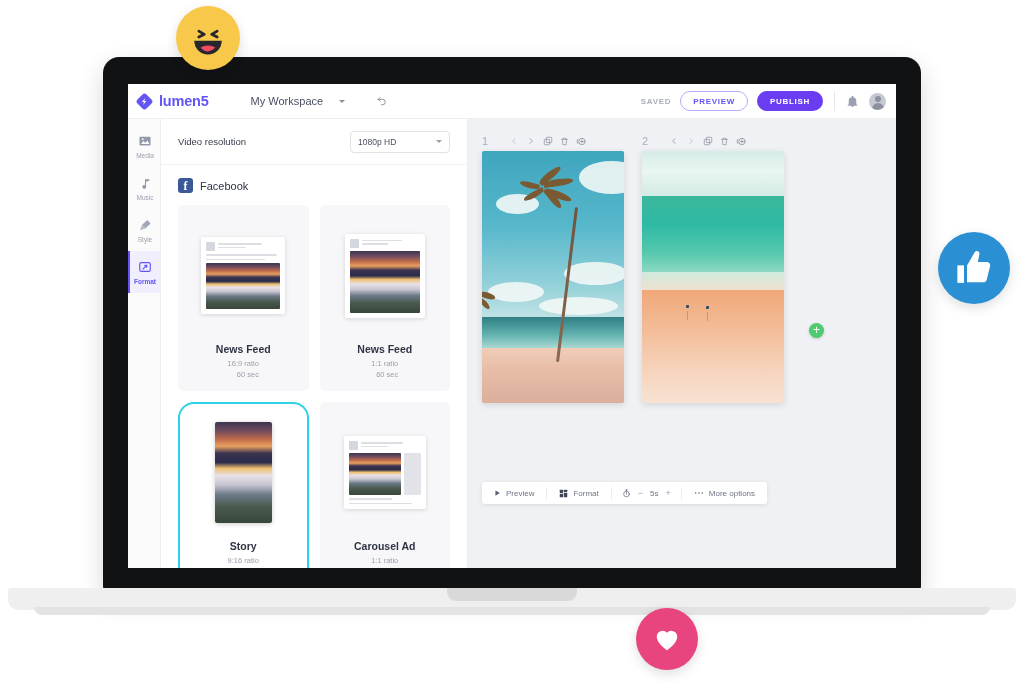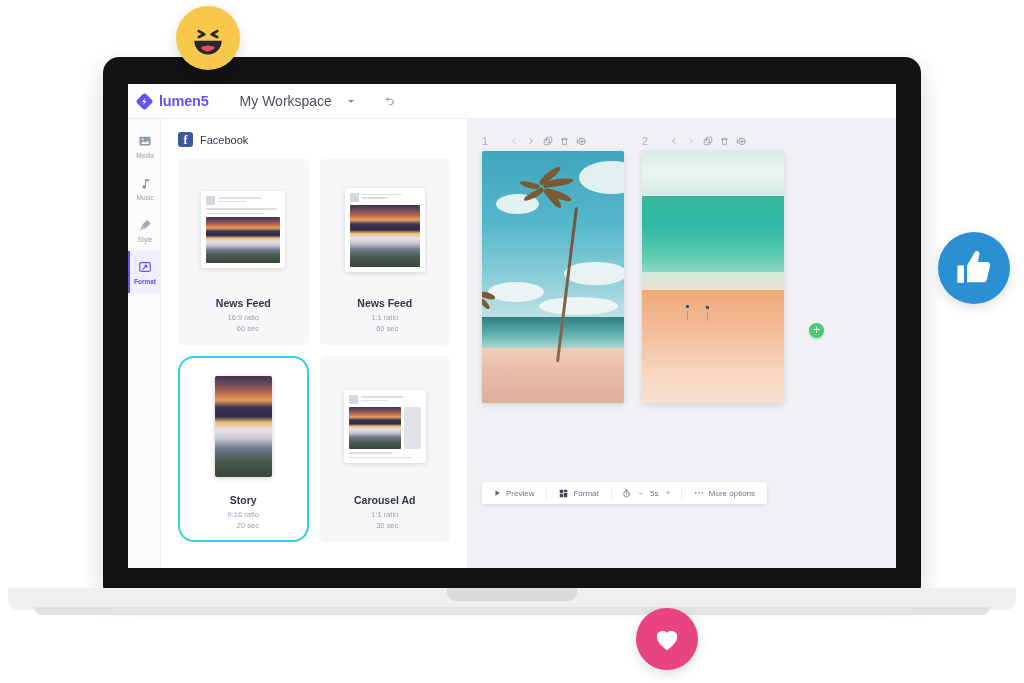--- a/index.html
+++ b/index.html
@@ -46,21 +46,21 @@
   
   .topbar {
     height: 35px; display: flex; align-items: center;
     border-bottom: 1px solid #eceef2; background: #fff;
     padding: 0 10px 0 8px;
   }
   .logo { display: flex; align-items: center; gap: 6px; }
   .logo-mark { width: 17px; height: 17px; }
   .logo-text { font-size: 14.5px; font-weight: 700; color: #6354f5; letter-spacing: -.2px; }
   .workspace {
-    margin-left: 31px; font-size: 14px; color: #4a4f61;
+    margin-left: 42px; font-size: 11px; color: #4a4f61;
     display: flex; align-items: center; gap: 16px; cursor: pointer;
   }
   .chev { width: 0; height: 0; border-left: 3px solid transparent;
           border-right: 3px solid transparent; border-top: 3.5px solid #8b90a0; }
   .undo-btn { margin-left: 28px; width: 16px; height: 16px; cursor: pointer;
               display: flex; align-items: center; justify-content: center; }
   .topbar-right { margin-left: auto; display: flex; align-items: center; gap: 9px; }
   .saved-label { font-size: 8px; color: #a8adbb; letter-spacing: .7px; font-weight: 600; }
   .btn-preview {
     font-size: 8px; font-weight: 700; letter-spacing: .7px; color: #6354f5;
@@ -243,20 +243,32 @@
         <span class="chev"></span>
       </div>
 
       <div class="undo-btn">
         <svg width="13" height="13" viewBox="0 0 24 24" fill="none" stroke="#8b90a0" stroke-width="1.8" stroke-linecap="round">
           <path d="M6 8h8a5 5 0 0 1 0 10h-2"></path>
             <path d="M6 8l3.5-3.5M6 8l3.5 3.5"></path>
         </svg>
       </div>
 
+      <div class="topbar-right">
+        <span class="saved-label">SAVED</span>
+        <button class="btn-preview">PREVIEW</button>
+        <button class="btn-publish">PUBLISH</button>
+        <span class="topbar-div"></span>
+        <span class="bell">
+          <svg width="13" height="13" viewBox="0 0 24 24" fill="#9aa0b0">
+            <path d="M12 22a2.2 2.2 0 0 0 2.2-2.2H9.8A2.2 2.2 0 0 0 12 22zm7-5v-6a7 7 0 0 0-5.3-6.8V3a1.7 1.7 0 1 0-3.4 0v1.2A7 7 0 0 0 5 11v6l-2 2v1h18v-1z"></path>
+          </svg>
+        </span>
+        <span class="avatar"></span>
+      </div>
     </div>
 
     <div class="body-row">
 
       <div class="rail">
 
         <div class="rail-item">
           <span class="rail-ico">
             <svg width="14" height="14" viewBox="0 0 24 24" fill="#9199a8">
               <rect x="2.5" y="4.5" width="19" height="15" rx="2"></rect>
@@ -292,20 +304,27 @@
               <rect x="3" y="4.5" width="18" height="15" rx="2.5"></rect>
               <path d="M8.5 15.5 15 9M15 9h-3.6M15 9v3.6" stroke-linecap="round"></path>
             </svg>
           </span>
           <span class="rail-label">Format</span>
         </div>
       </div>
 
       <div class="panel">
 
+        <div class="panel-res">
+          <span class="res-label">Video resolution</span>
+          <div class="res-select">
+            <span class="res-value">1080p HD</span>
+            <span class="res-chev"></span>
+          </div>
+        </div>
 
         <div class="panel-scroll">
 
           <div class="fb-head">
             <span class="fb-logo">f</span>
             <span class="fb-title">Facebook</span>
           </div>
 
           <div class="card-grid">
 

